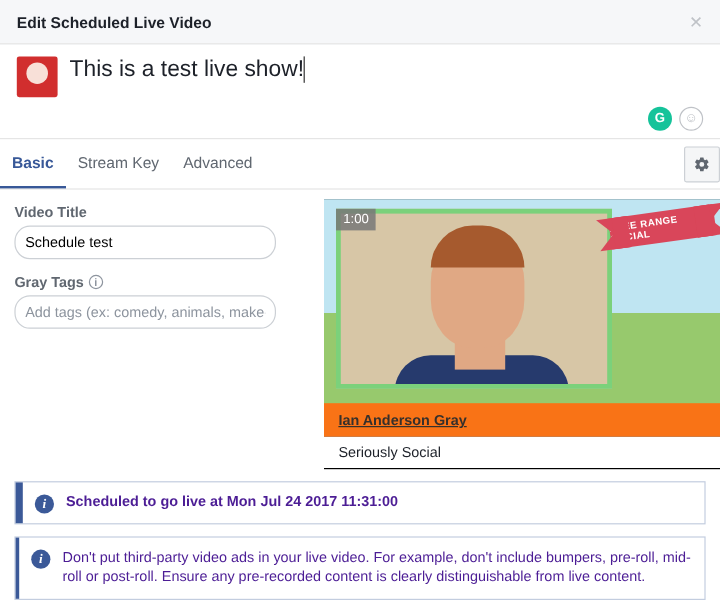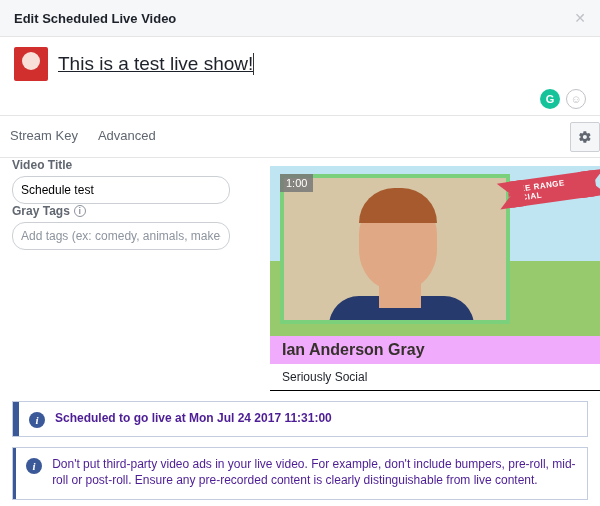--- a/index.html
+++ b/index.html
@@ -11,21 +11,21 @@
     width: 600px;
   }
   .dialog { width: 600px; background: #fff; }
   .header {
     display: flex; align-items: center; justify-content: space-between;
     padding: 10px 14px; border-bottom: 1px solid #e5e5e5; background: #f6f7f9;
   }
   .header-title { font-size: 13px; font-weight: bold; color: #1d2129; }
   .close-x { color: #bfc2c7; font-size: 14px; cursor: pointer; }
   .composer-row {
-    display: flex; align-items: center; padding: 10px 14px 8px; text-decoration: underline;
+    display: flex; align-items: flex-start; padding: 10px 14px 8px;
   }
   .avatar {
     width: 34px; height: 34px; background: #d12e2e; border-radius: 2px;
     margin-right: 10px; position: relative; flex: 0 0 34px;
   }
   .avatar::after {
     content: ""; position: absolute; left: 8px; top: 5px;
     width: 18px; height: 18px; background: #f8e0d8; border-radius: 50%;
   }
   .status-text { font-size: 19px; color: #1d2129; }
@@ -51,21 +51,21 @@
     border-bottom: 2px solid transparent;
   }
   .tab.active { color:#385898; border-bottom-color:#385898; font-weight:600; }
   .tabs-spacer { flex:1; }
   .gear-btn {
     width:30px; height:30px; border:1px solid #ccd0d5; background:#f5f6f7;
     border-radius:2px; display:flex; align-items:center; justify-content:center;
     color:#606770; cursor:pointer; margin:4px 0;
   }
   .form-label {
-    font-size: 12px; font-weight:600; color:#606770; 
+    font-size: 12px; font-weight:600; color:#606770; margin-top:12px;
     display:flex; align-items:center; gap:4px;
   }
   .help-dot {
     width:12px; height:12px; border-radius:50%; border:1px solid #8d949e;
     font-size:9px; display:inline-flex; align-items:center; justify-content:center;
     color:#8d949e;
   }
   .text-input {
     width: 218px; margin-top:4px; padding:6px 8px; font-size:12px;
     border:1px solid #ccd0d5; border-radius:13px; background:#fff;
@@ -115,22 +115,22 @@
     justify-content:center; letter-spacing:0.5px; z-index:4;
   }
   .ribbon::before, .ribbon::after {
     content:""; position:absolute; width:0; height:0;
     border:13px solid #d9465a;
   }
   .ribbon::before { left:-10px; border-left-color:transparent; }
   .ribbon::after { right:-10px; border-right-color:transparent; }
   .lower-red {
     position:absolute; left:0; right:0; top:170px; height:28px;
-    background:#f0abfc; color:#36302c; font-size:16px; font-weight:600;
-    display:flex; align-items:center; padding-left:12px;
+    background:#f97316; color:#36302c; font-size:12px; font-weight:600;
+    display:flex; align-items:center; padding-left:12px;text-decoration:underline;
   }
   .lower-white {
     position:absolute; left:0; right:0; top:198px; height:26px;
     background:#fff; color:#1d2129; font-size:12px;
     display:flex; align-items:center; padding-left:12px;
   }
   .info-box {
     margin:10px 12px 0; border:1px solid #c3cddf; background:#fff;
     display:flex; align-items:flex-start;
   }
@@ -165,20 +165,21 @@
     <div class="circle-icon grammarly">G</div>
     <div class="circle-icon emoji-outline">☺</div>
   </div>
 
   <div class="midline"></div>
 
   <div class="content-row">
 
     <div style="flex:1">
       <div class="tabs-bar">
+        <div class="tab active">Basic</div>
         <div class="tab">Stream Key</div>
         <div class="tab">Advanced</div>
         <div class="tabs-spacer"></div>
         <div class="gear-btn">
           <svg class="gear" viewBox="0 0 24 24">
               <path fill="#606770" d="M19.14,12.94a7,7,0,0,0,.05-.94,7,7,0,0,0-.05-.94l2.11-1.65a.5.5,0,0,0,.12-.64l-2-3.46a.5.5,0,0,0-.61-.22l-2.49,1a7,7,0,0,0-1.63-.94l-.38-2.65A.5.5,0,0,0,13.77,2H9.77a.5.5,0,0,0-.49.42L8.9,5.07a7,7,0,0,0-1.63.94l-2.49-1a.5.5,0,0,0-.61.22l-2,3.46a.5.5,0,0,0,.12.64L4.4,11.06a7,7,0,0,0-.05.94,7,7,0,0,0,.05.94L2.29,14.59a.5.5,0,0,0-.12.64l2,3.46a.5.5,0,0,0,.61.22l2.49-1a7,7,0,0,0,1.63.94l.38,2.65a.5.5,0,0,0,.49.42h4a.5.5,0,0,0,.49-.42l.38-2.65a7,7,0,0,0,1.63-.94l2.49,1a.5.5,0,0,0,.61-.22l2-3.46a.5.5,0,0,0-.12-.64ZM11.77,15.5A3.5,3.5,0,1,1,15.27,12,3.5,3.5,0,0,1,11.77,15.5Z"></path>
             </svg>
         </div>
       </div>
 

